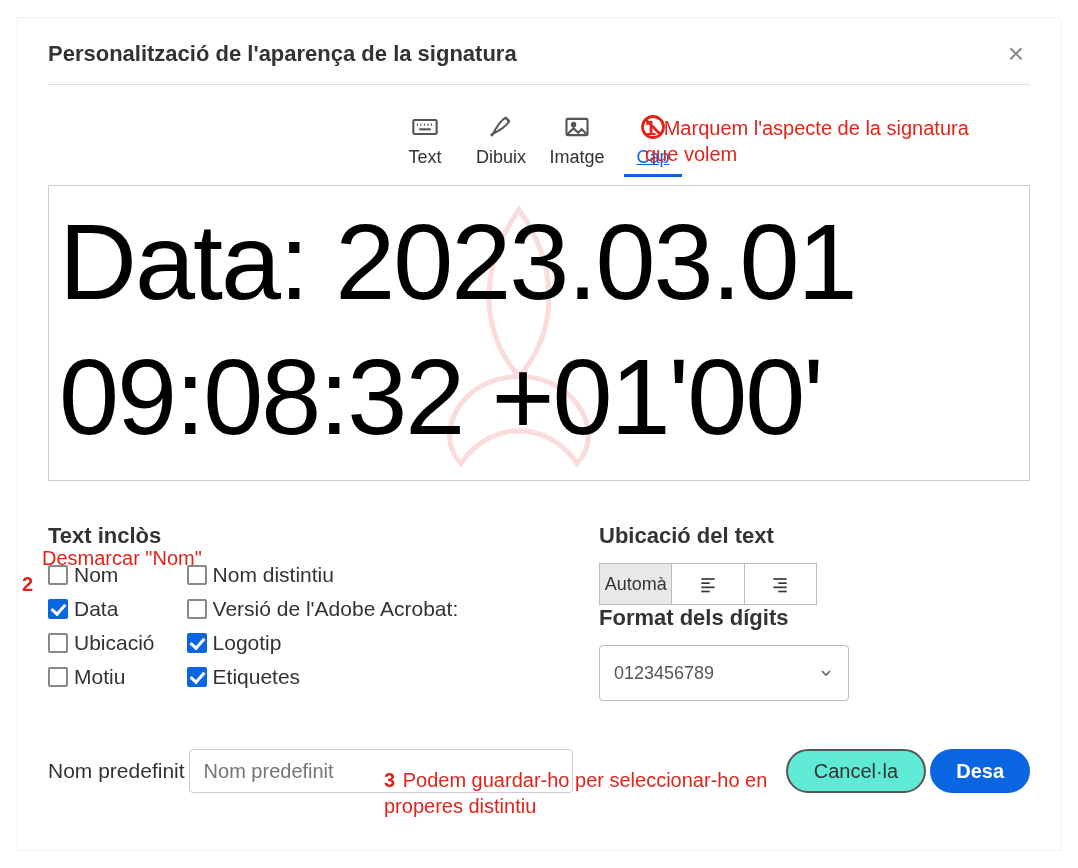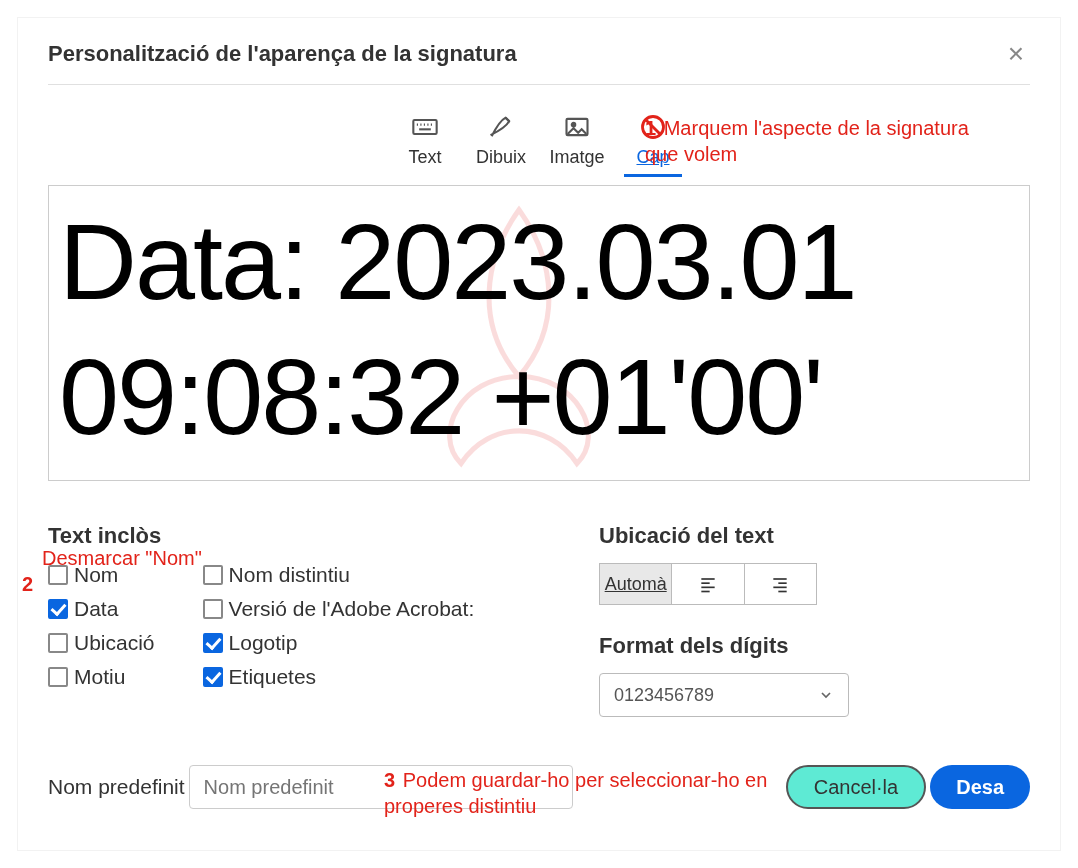--- a/index.html
+++ b/index.html
@@ -104,21 +104,21 @@
   }
   .opt-col { flex: 1; }
   .opt-heading {
     font-size: 22px;
     font-weight: 700;
     color: #333;
     margin-bottom: 14px;
   }
   .checks-row {
     display: flex;
-    gap: 48px;
+    gap: 32px;
   }
   .checks-group {
     display: flex;
     flex-direction: column;
     gap: 10px;
   }
   .check {
     display: flex;
     align-items: center;
     gap: 6px;
@@ -157,30 +157,29 @@
   }
   .dir-btn {
     flex: 1;
     display: flex;
     align-items: center;
     justify-content: center;
     font-size: 18px;
     color: #333;
     cursor: pointer;
     border-right: 1px solid #bbb;
-    text-decoration: underline;
   }
   .dir-btn:last-child { border-right: none; }
   .dir-btn.active { background: #e8e8e8; }
   .digit-select {
     margin-top: 10px;
     border: 1px solid #bbb;
     border-radius: 4px;
     width: 250px;
-    height: 44px;
+    height: 56px;
     display: flex;
     align-items: center;
     justify-content: space-between;
     padding: 0 14px;
     font-size: 18px;
     color: #555;
     cursor: pointer;
   }
   .chev-down {
     width: 16px; height: 16px;
@@ -351,21 +350,21 @@
         <div class="dir-btn">
           <svg width="20" height="20" viewBox="0 0 24 24" stroke="#333" stroke-width="2">
             <line x1="4" y1="6" x2="20" y2="6"></line>
               <line x1="10" y1="11" x2="20" y2="11"></line>
               <line x1="4" y1="16" x2="20" y2="16"></line>
               <line x1="10" y1="21" x2="20" y2="21"></line>
           </svg>
         </div>
       </div>
 
-      <div class="opt-heading" style="margin-top:28px">Format dels dígits</div>
+      <div class="opt-heading" style="">Format dels dígits</div>
       <div class="digit-select">
         <span>0123456789</span>
         <svg class="chev-down" viewBox="0 0 24 24" fill="none" stroke="#666" stroke-width="2.5">
           <polyline points="6 9 12 15 18 9"></polyline>
         </svg>
       </div>
     </div>
 
   </div>
 

